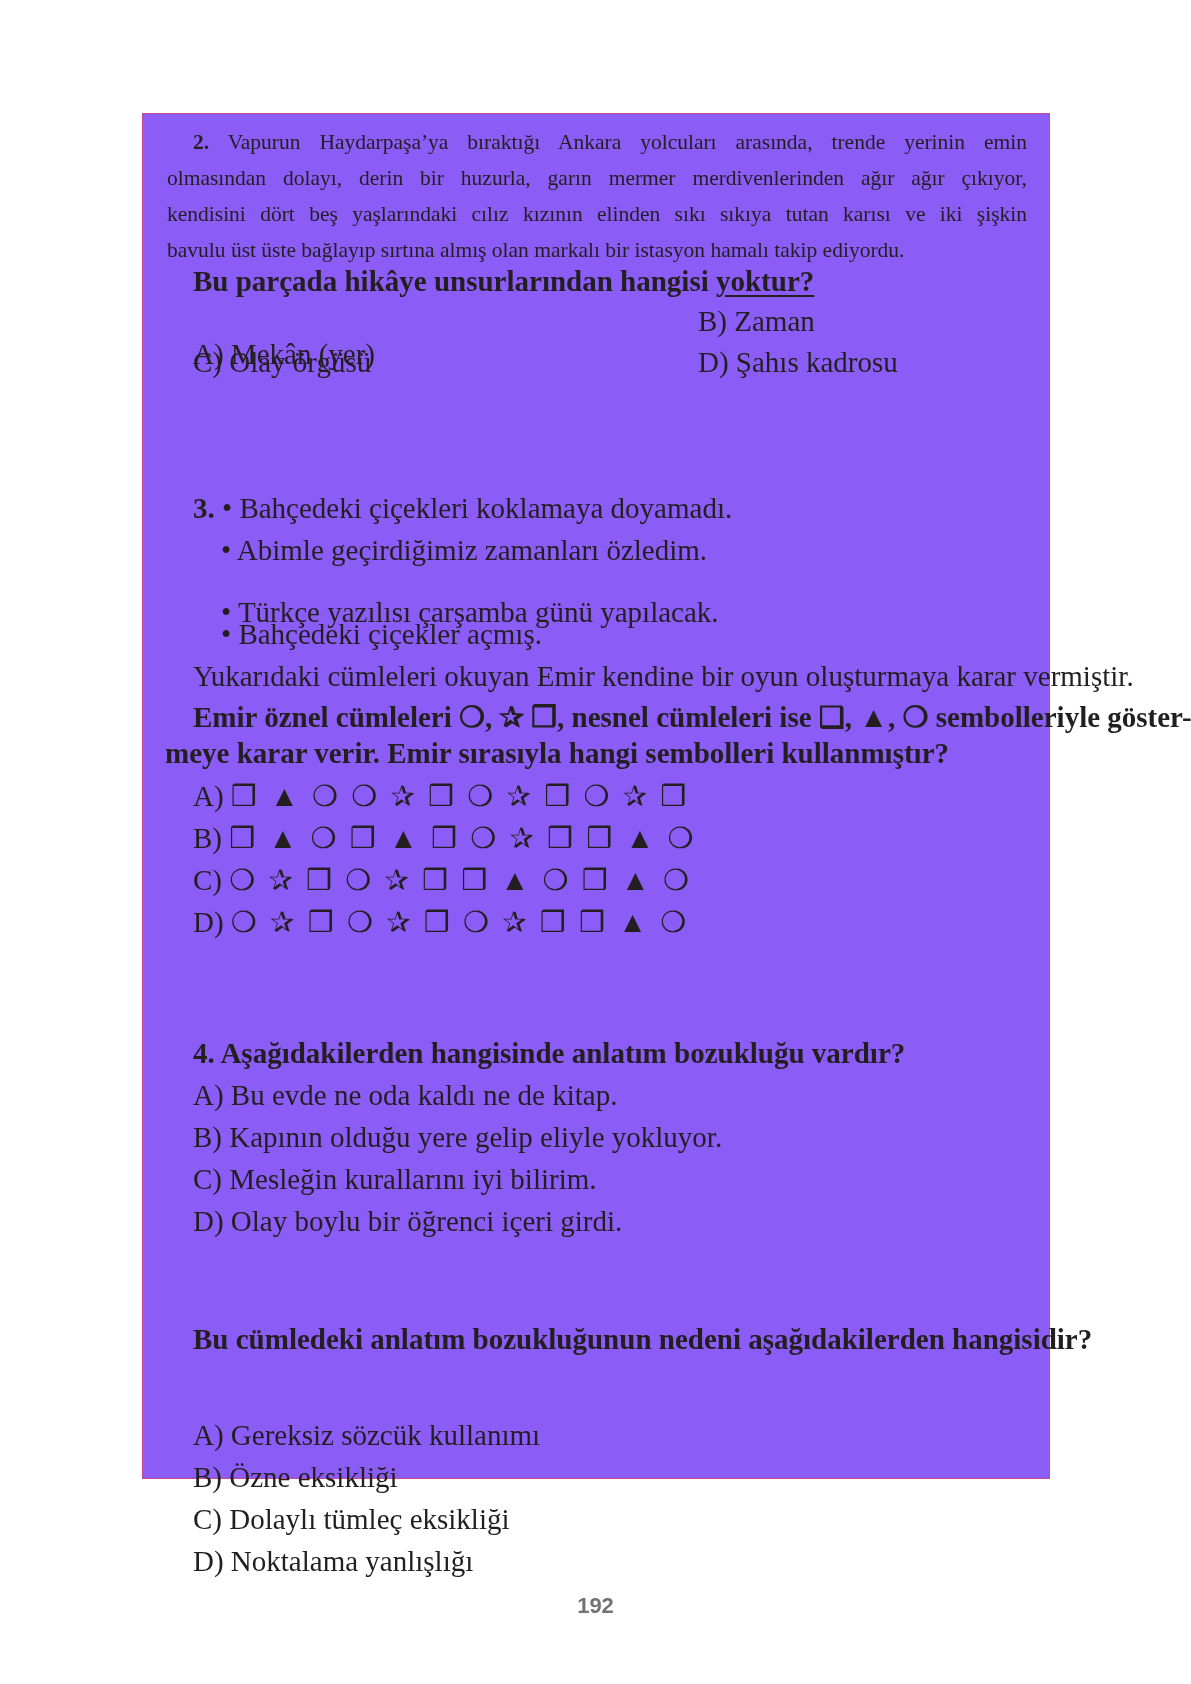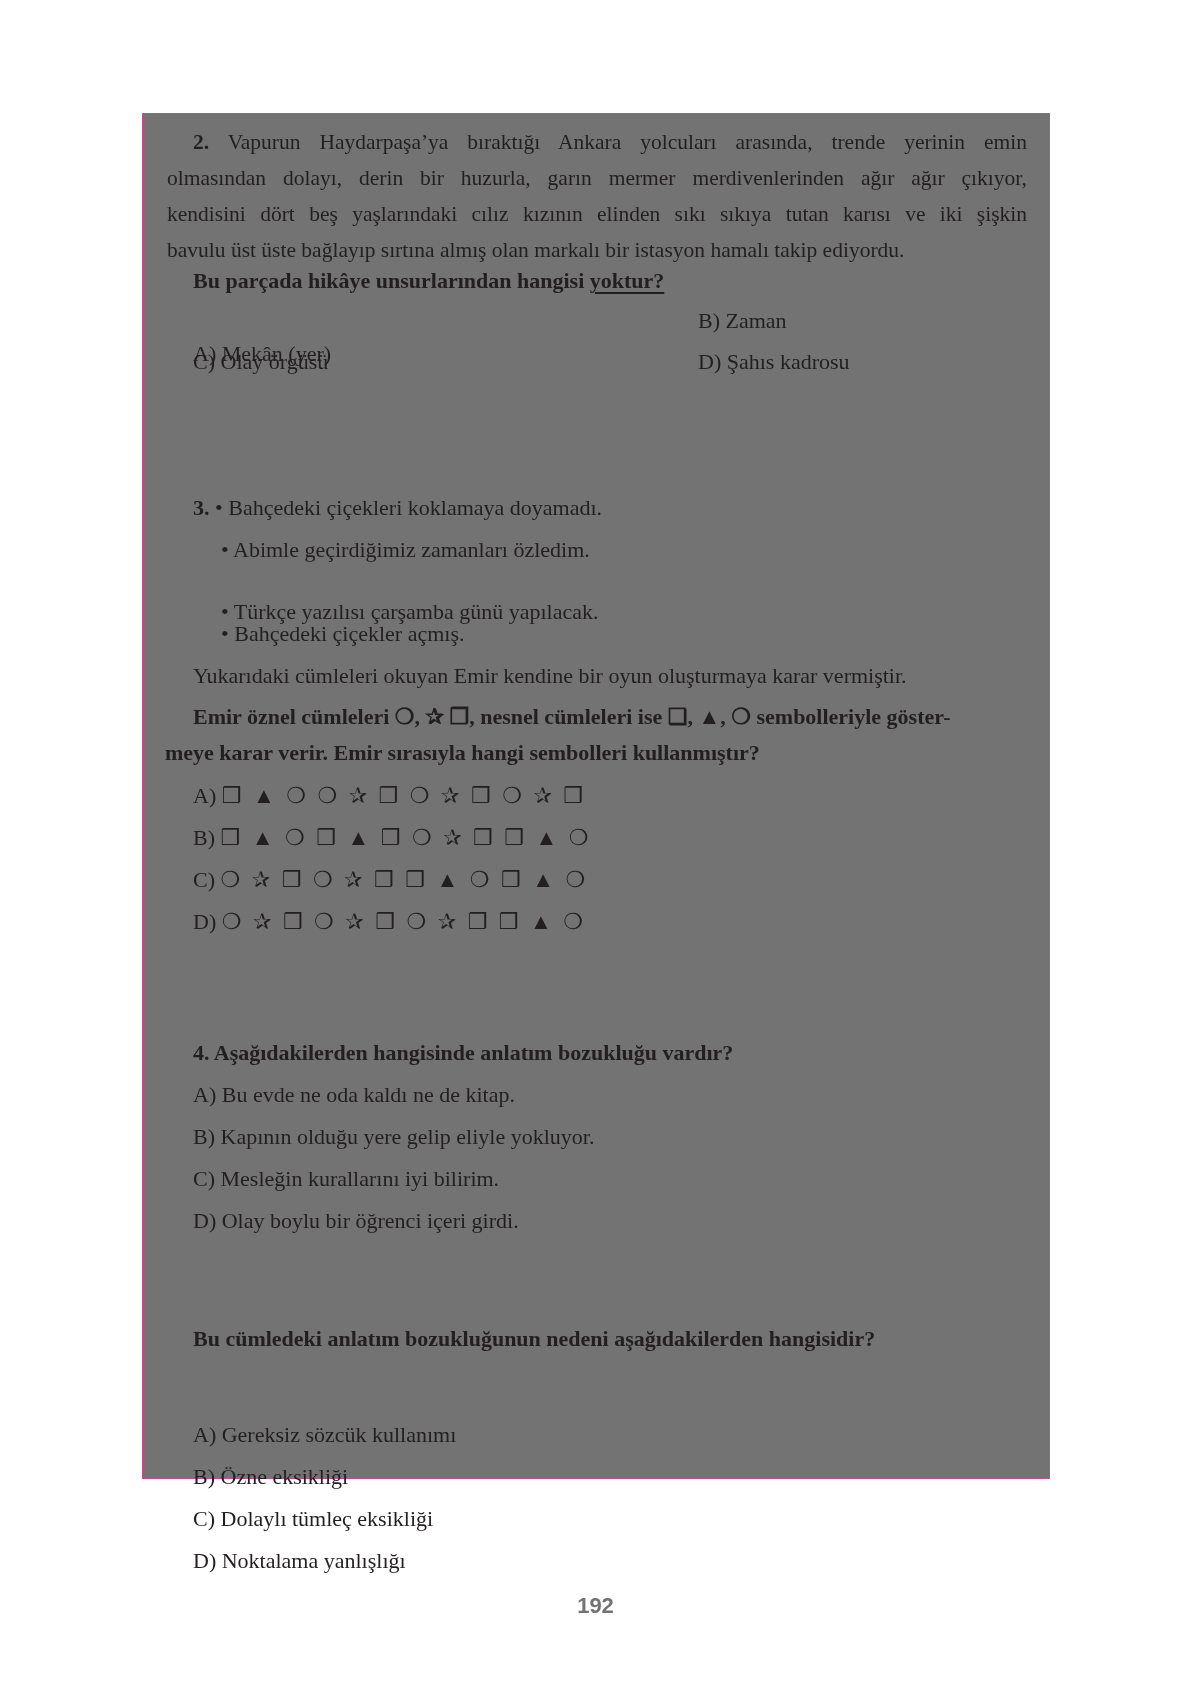--- a/index.html
+++ b/index.html
@@ -1,21 +1,21 @@
 <!DOCTYPE html>
 <html><head>
 <meta charset="utf-8">
 <style>
   html, body { margin: 0; padding: 0; background: #ffffff; }
   body { width: 1191px; height: 1684px; position: relative; font-family: "Liberation Serif", "DejaVu Serif", serif; color: #231f20; }
   .box {
     position: absolute; left: 142px; top: 113px; width: 908px; height: 1366px;
-    border: 1.5px solid #c9488f; background: #737373; box-sizing: border-box;
+    border: 1.5px solid #c9488f; background: #8b5cf6; box-sizing: border-box;
   }
-  .t { position: absolute; font-size: 22px; line-height: 36px; white-space: nowrap; }
+  .t { position: absolute; font-size: 29px; line-height: 36px; white-space: nowrap; }
   .para { position: absolute; left: 24px; width: 860px; font-size: 21.5px; line-height: 36px; text-align: justify; }
   .para .line { display: block; text-align: justify; text-align-last: justify; height: 36px; }
   .para .line.last { text-align-last: left; }
   .b { font-weight: bold; }
   .u { text-decoration: underline; text-underline-offset: 4px; }
   .sym { letter-spacing: 3px; }
   .pagenum {
     position: absolute; left: 0; width: 1191px; top: 1593px; text-align: center;
     font-family: "Liberation Sans", "DejaVu Sans", sans-serif; font-weight: bold; font-size: 22px; color: #737373;
   }

